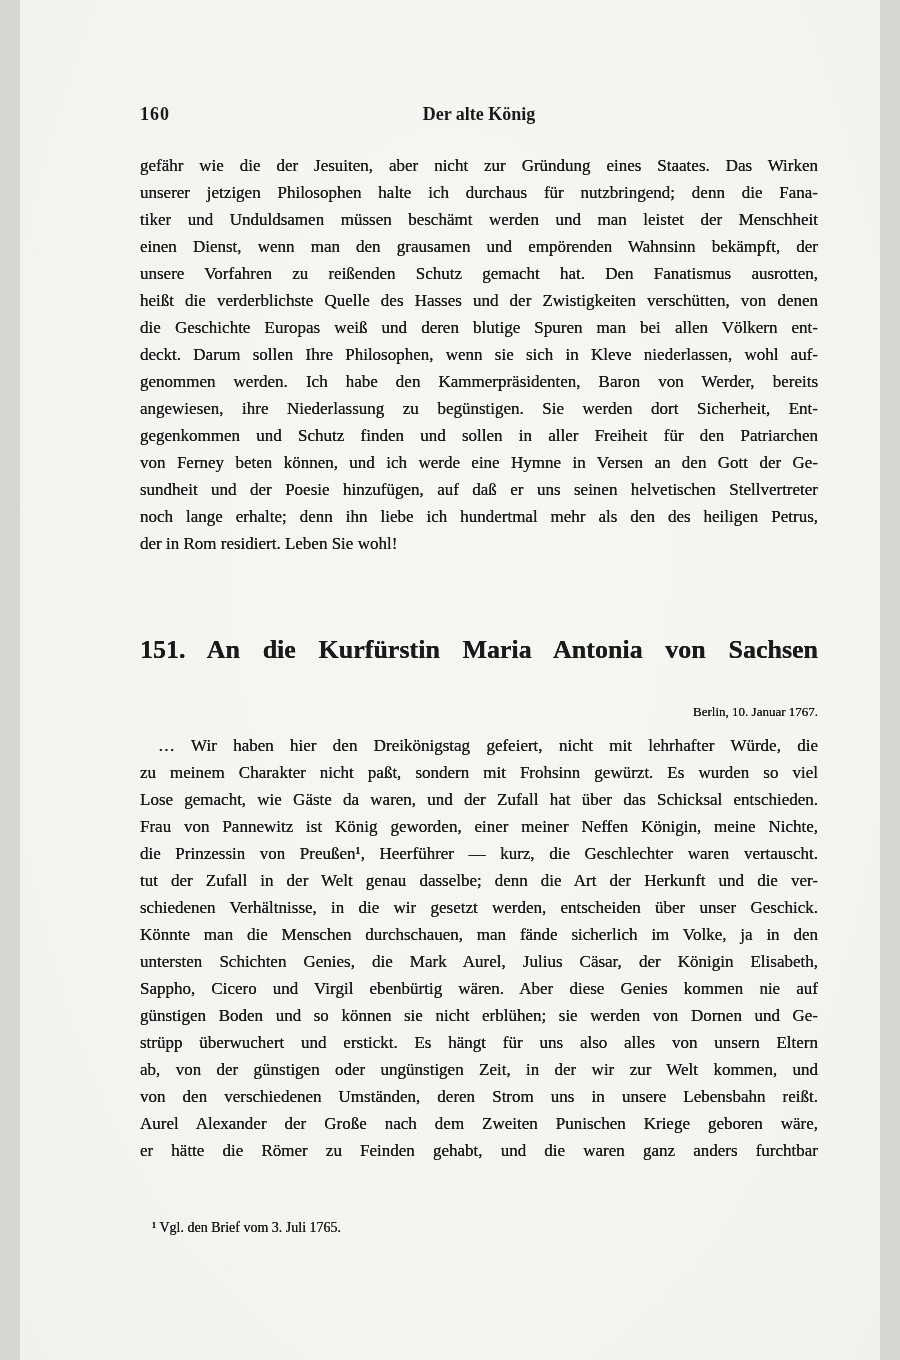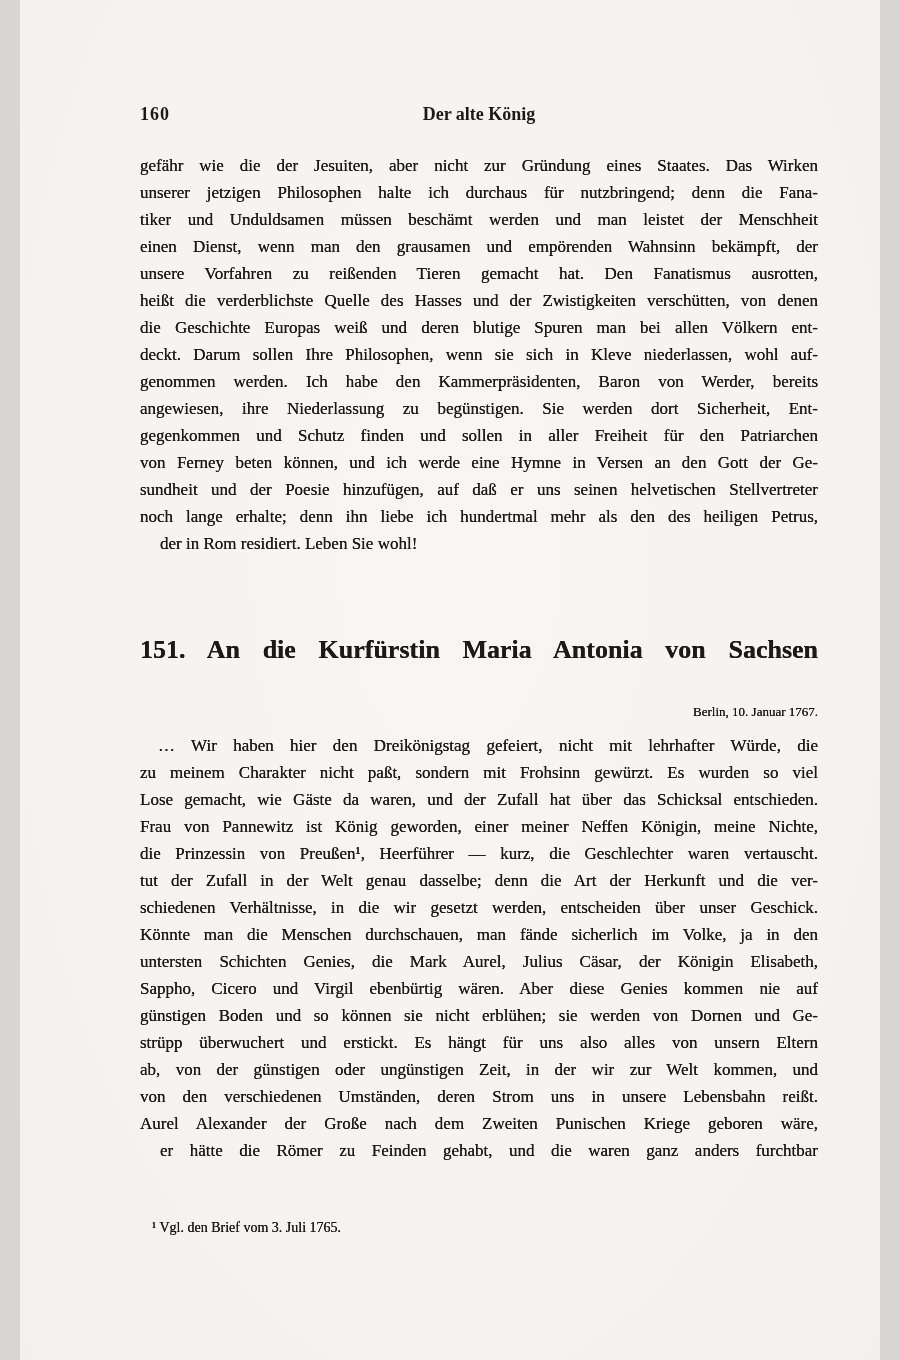--- a/index.html
+++ b/index.html
@@ -28,21 +28,21 @@
   .para .line {
     height: 27px;
     line-height: 27px;
     font-size: 17px;
     text-align: justify;
     text-align-last: justify;
     overflow: hidden;
     white-space: nowrap;
     text-shadow: 0 0 0.6px currentColor; 
   }
-  .para .line:last-child { text-align-last: left; margin-left: 20px; }
+  .para .line:last-child { text-align-last: left; }
   .para.justify-last .line:last-child { text-align-last: justify; }
   .para.indent-first .line:first-child { padding-left: 18px; }
 
   .para-1 { top: 152px; }
   .para-2 { top: 732px; }
 
   
   .letter-heading {
     top: 627px;
     font-size: 26px;
@@ -79,21 +79,21 @@
   <div class="measure running-head">
     <span class="page-number">160</span>
     <span class="running-title">Der alte König</span>
   </div>
 
   <div class="measure para para-1">
       <div class="line">gefähr wie die der Jesuiten, aber nicht zur Gründung eines Staates. Das Wirken</div>
       <div class="line">unserer jetzigen Philosophen halte ich durchaus für nutzbringend; denn die Fana-</div>
       <div class="line">tiker und Unduldsamen müssen beschämt werden und man leistet der Menschheit</div>
       <div class="line">einen Dienst, wenn man den grausamen und empörenden Wahnsinn bekämpft, der</div>
-      <div class="line">unsere Vorfahren zu reißenden Tieren gemacht hat. Den Fanatismus ausrotten,</div>
+      <div class="line">unsere Vorfahren zu reißenden Schutz gemacht hat. Den Fanatismus ausrotten,</div>
       <div class="line">heißt die verderblichste Quelle des Hasses und der Zwistigkeiten verschütten, von denen</div>
       <div class="line">die Geschichte Europas weiß und deren blutige Spuren man bei allen Völkern ent-</div>
       <div class="line">deckt. Darum sollen Ihre Philosophen, wenn sie sich in Kleve niederlassen, wohl auf-</div>
       <div class="line">genommen werden. Ich habe den Kammerpräsidenten, Baron von Werder, bereits</div>
       <div class="line">angewiesen, ihre Niederlassung zu begünstigen. Sie werden dort Sicherheit, Ent-</div>
       <div class="line">gegenkommen und Schutz finden und sollen in aller Freiheit für den Patriarchen</div>
       <div class="line">von Ferney beten können, und ich werde eine Hymne in Versen an den Gott der Ge-</div>
       <div class="line">sundheit und der Poesie hinzufügen, auf daß er uns seinen helvetischen Stellvertreter</div>
       <div class="line">noch lange erhalte; denn ihn liebe ich hundertmal mehr als den des heiligen Petrus,</div>
       <div class="line">der in Rom residiert. Leben Sie wohl!</div>

